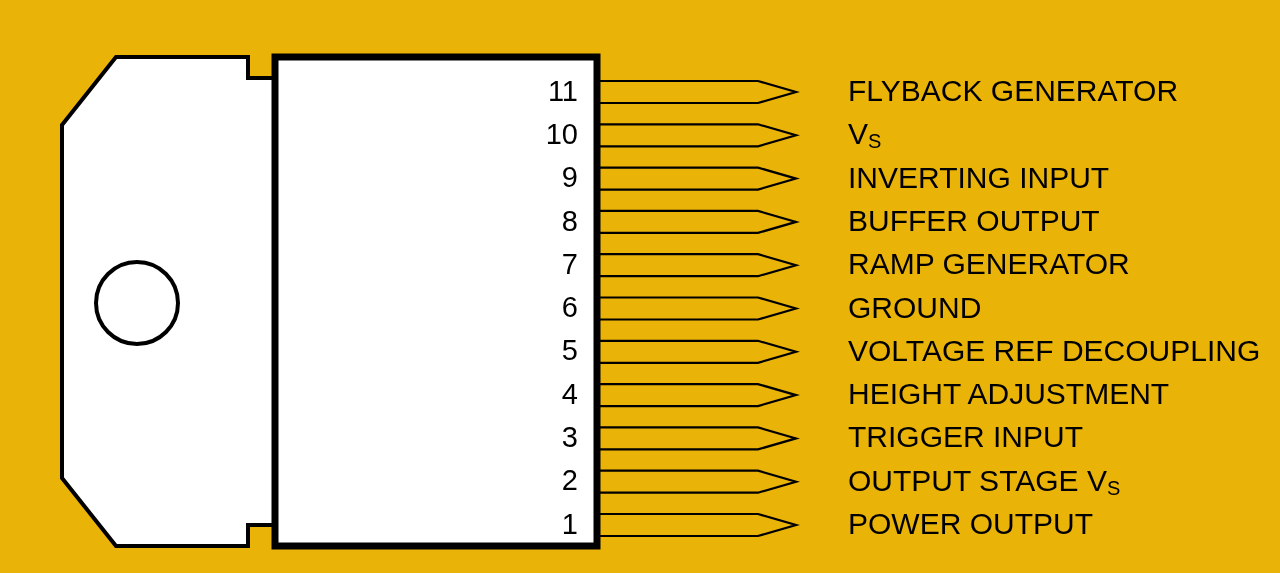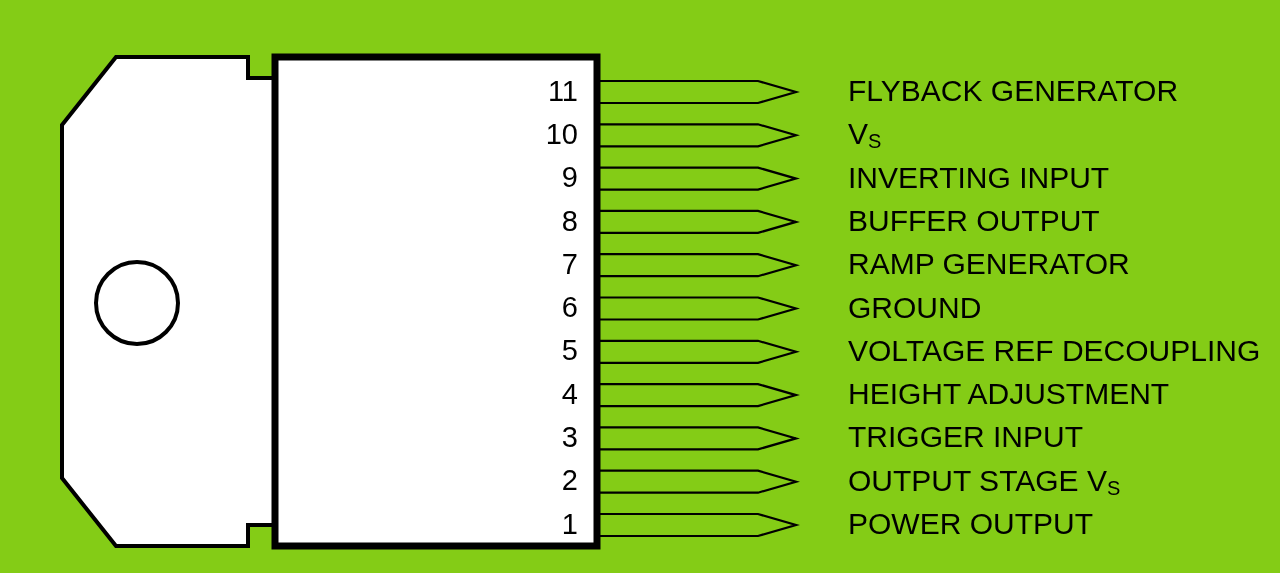--- a/index.html
+++ b/index.html
@@ -11,21 +11,21 @@
   body {
     width: 1280px;
     height: 573px;
     font-family: "Liberation Sans", sans-serif;
     overflow: hidden;
   }
   #diagram-root {
     position: relative;
     width: 1280px;
     height: 573px;
-    background: #84cc16;
+    background: #eab308;
     text-decoration: underline;
   }
   svg#package-diagram {
     display: block;
     width: 1280px;
     height: 573px;
   }
   .tab-outline {
     fill: #ffffff;
     stroke: #000000;

